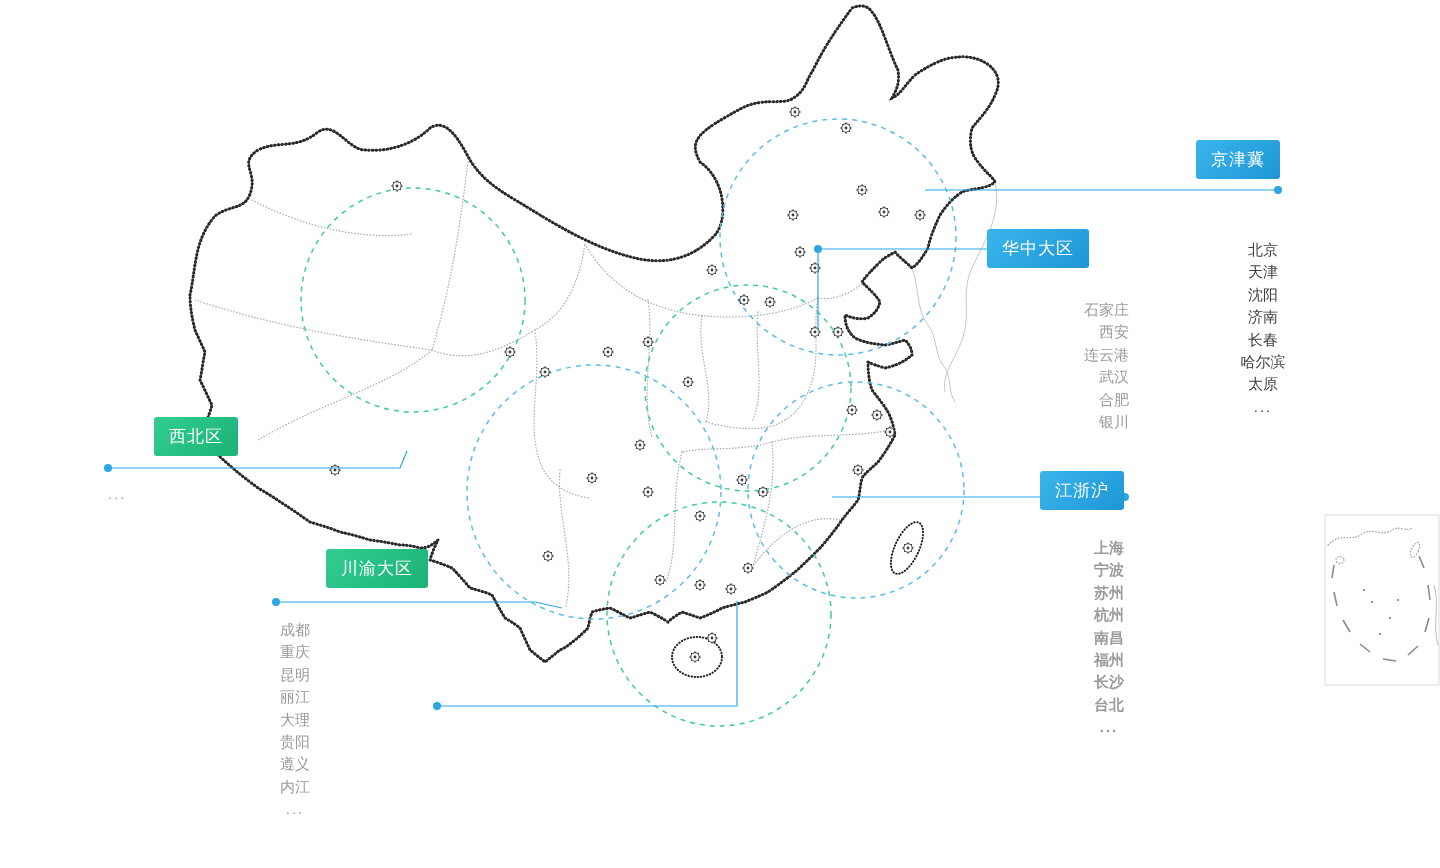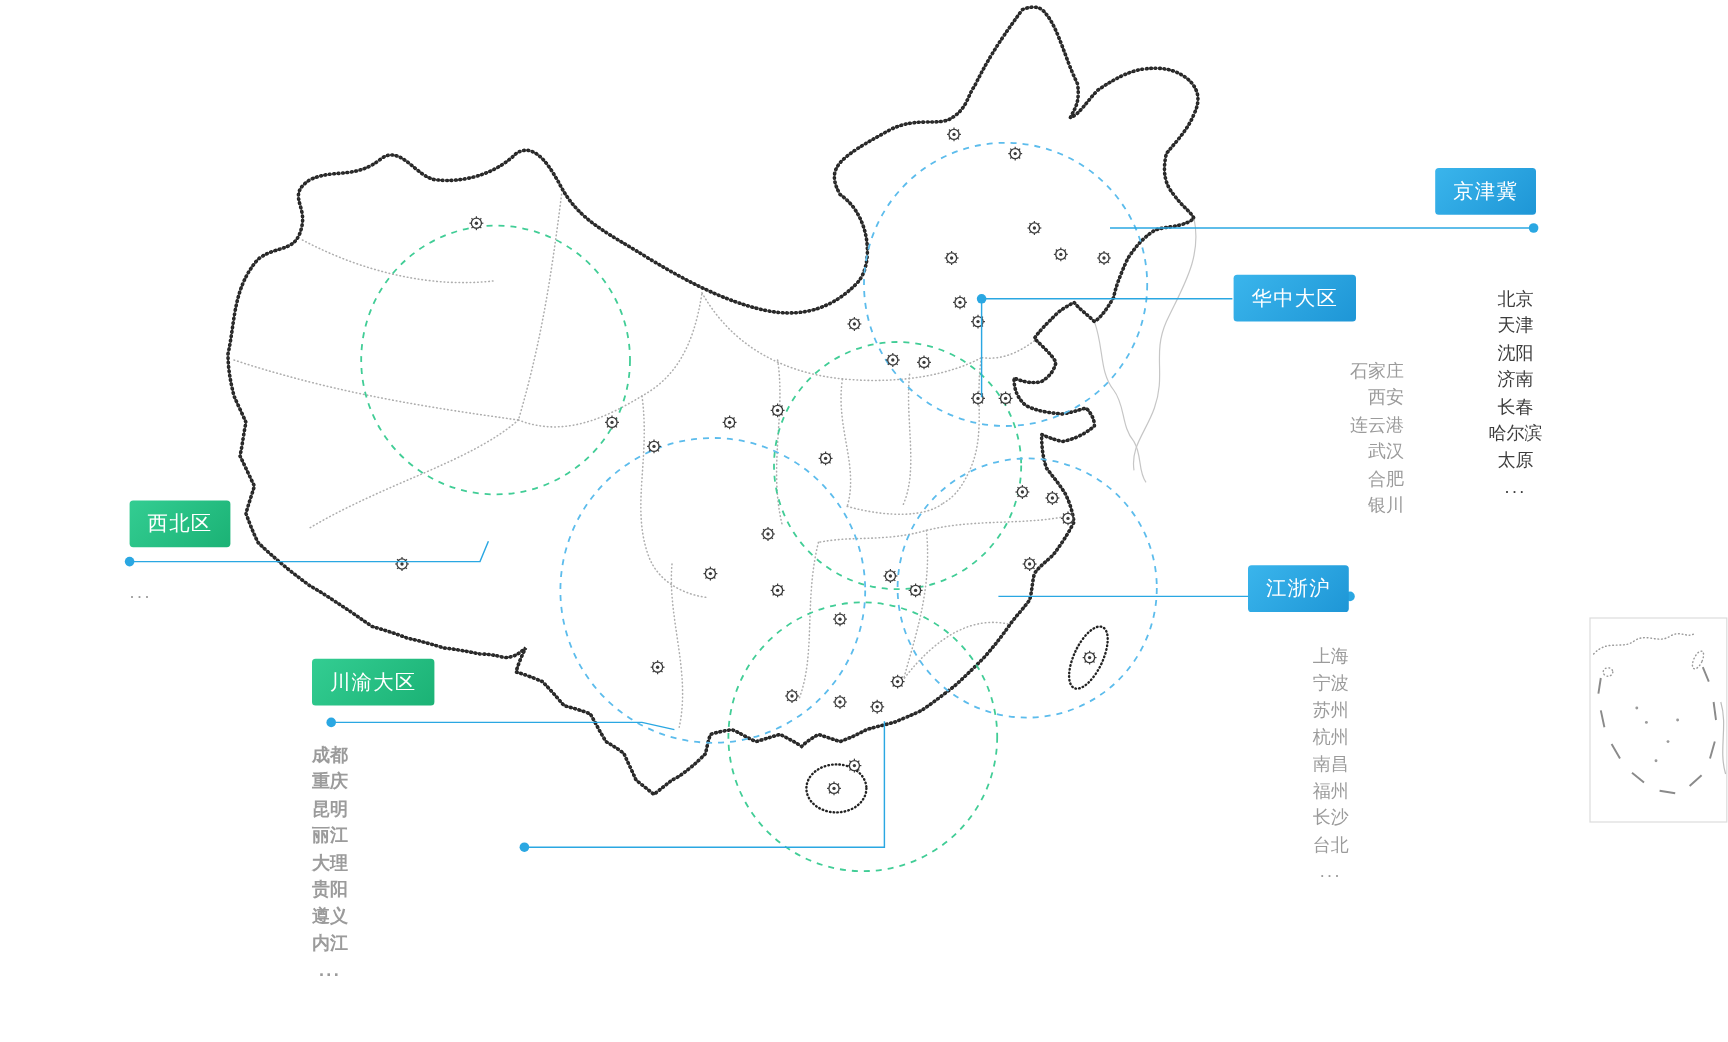--- a/index.html
+++ b/index.html
@@ -5,33 +5,33 @@
   html,body{margin:0;padding:0;background:#fff;}
   body{font-family:"Liberation Sans","DejaVu Sans",sans-serif;}
   .stage{position:relative;width:1440px;height:868px;background:#fff;overflow:hidden;}
   .map-svg{position:absolute;left:0;top:0;}
 
   
   .region{position:absolute;z-index:5;}
   .chip{display:inline-block;padding:8px 15px;font-size:17px;letter-spacing:1px;
         color:#fff;border-radius:3px;white-space:nowrap;}
   .chip.blue{background:linear-gradient(135deg,#3ab5ec,#1e96d6);}
-  .chip.green{background:linear-gradient(135deg,#33cd92,#1bb275);}
+  .chip.green{background:linear-gradient(135deg,#33cd92,#1bb275);margin-left:46px;}
   .list{position:absolute;font-size:15px;color:var(--city-gray,#9b9b9b);}
   .list ul{list-style:none;margin:0;padding:0;}
   .list li{line-height:22.4px;}
   .list .more{line-height:22px;letter-spacing:2px;}
   .list.dark{color:var(--city-dark,#3d3d3d);}
 
   .r-jjj{left:1196px;top:140px;}  .r-jjj .list{left:12px;top:70px;width:110px;text-align:center;margin-top:29px;}
-  .r-hz {left:1028px;top:229px;}  .r-hz  .list{left:22px;top:70px;width:120px;text-align:right;}
+  .r-hz {left:987px;top:229px;}  .r-hz  .list{left:22px;top:70px;width:120px;text-align:right;}
   .r-xb {left:108px; top:417px;}  .r-xb  .list{left:0;top:66px;text-align:left;white-space:nowrap;}
-  .r-cy {left:260px; top:549px;}  .r-cy  .list{left:0;top:70px;text-align:center;font-weight:bold;}
+  .r-cy {left:280px; top:549px;}  .r-cy  .list{left:0;top:70px;text-align:center;}
   .r-zsj{left:437px; top:653px;}  .r-zsj .list{left:0;top:70px;text-align:left;}
-  .r-jzh{left:1040px;top:471px;}  .r-jzh .list{left:14px;top:66px;width:110px;text-align:center;}
+  .r-jzh{left:1040px;top:471px;}  .r-jzh .list{left:14px;top:66px;width:110px;text-align:center;font-weight:bold;}
 
   
   .nation {fill:none;stroke:#222;stroke-width:3;stroke-dasharray:.5 3.2;stroke-linecap:round;}
   .nation2{fill:none;stroke:#333;stroke-width:1.5;stroke-dasharray:.5 2.1;stroke-linecap:round;}
   .isle   {fill:none;stroke:#222;stroke-width:2;stroke-dasharray:.5 2.6;stroke-linecap:round;}
   .prov   {fill:none;stroke:#aeaeae;stroke-width:1.3;stroke-dasharray:.5 2.6;stroke-linecap:round;}
   .faint  {fill:none;stroke:#c6c6c6;stroke-width:1;}
   .circle-blue {fill:none;stroke:var(--circle-blue,#5cbcec); stroke-width:1.5;stroke-dasharray:5 5;}
   .circle-green{fill:none;stroke:var(--circle-green,#41cd96);stroke-width:1.5;stroke-dasharray:5 5;}
   .connector{fill:none;stroke:var(--blue,#2aa7e2);stroke-width:1.2;}

